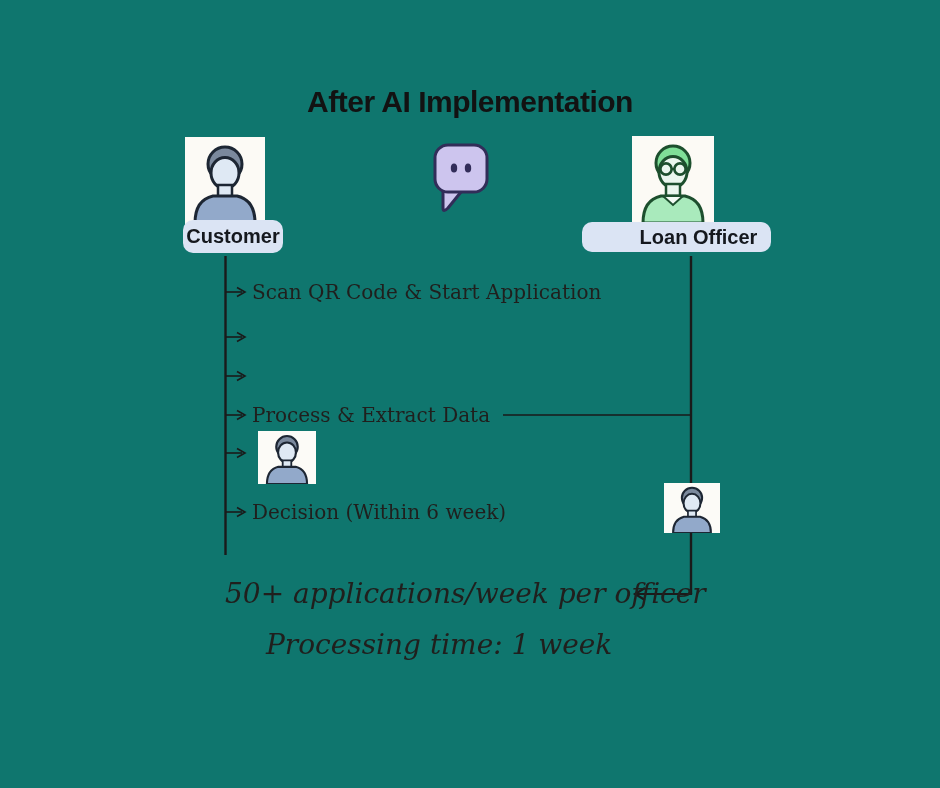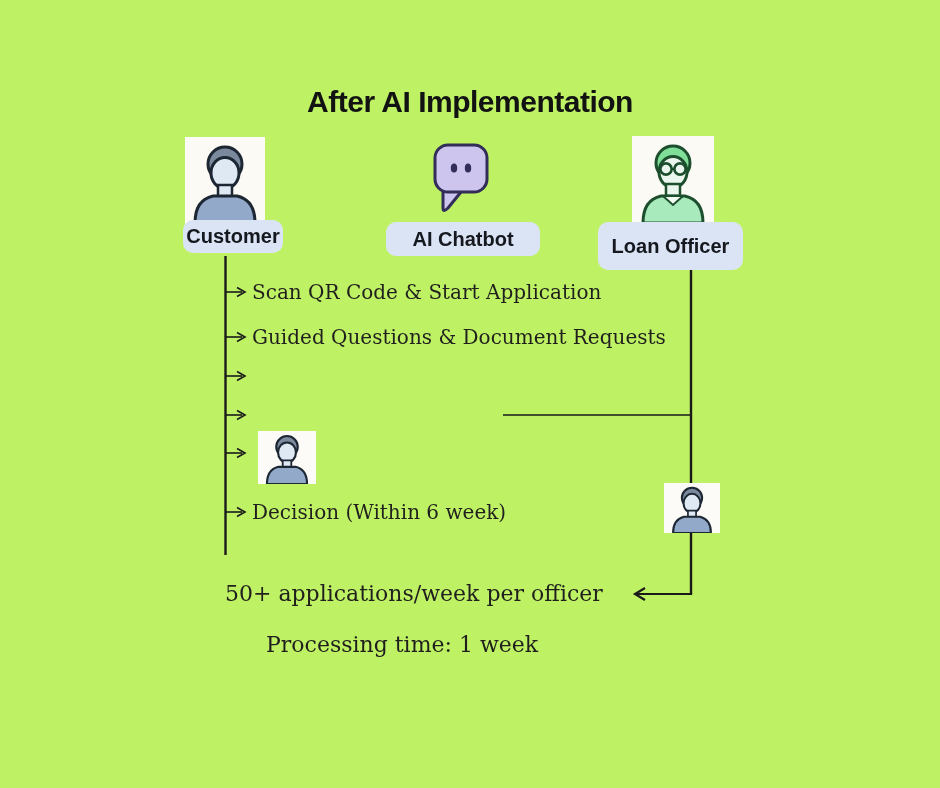--- a/index.html
+++ b/index.html
@@ -1,47 +1,47 @@
 <!DOCTYPE html>
 <html><head>
 <meta charset="utf-8">
 <style>
   html,body{margin:0;padding:0;}
   #canvas{
     position:relative;width:940px;height:788px;overflow:hidden;
-    background:#bef264;font-family:"Liberation Sans",sans-serif;
+    background:#0f766e;font-family:"Liberation Sans",sans-serif;
   }
   .title{
     position:absolute;top:85px;left:0;width:940px;text-align:center;
     font-size:30px;font-weight:700;color:#121212;letter-spacing:-.5px;
     font-family:"Liberation Sans",sans-serif;
   }
   .actor-pill{
     position:absolute;display:flex;align-items:center;justify-content:center;
     background:#dbe4f4;border-radius:10px;color:#15181e;
     font-size:20px;font-weight:700;
   }
   .pill-customer{left:183px;top:220px;width:100px;height:33px;}
   .pill-chatbot{left:386px;top:222px;width:154px;height:34px;}
-  .pill-officer{left:598px;top:222px;width:145px;height:48px;}
+  .pill-officer{left:582px;top:222px;width:145px;height:30px;padding-left:44px;}
   .avatar-box{position:absolute;}
   .icon-bg{background:#fcfaf5;}
   .step{
     position:absolute;font-family:"DejaVu Serif","Liberation Serif",serif;
     font-size:20px;line-height:24px;color:#201f1d;white-space:nowrap;
   }
   .step-0{left:252px;top:280px;}
   .step-1{left:252px;top:325px;}
   .step-2{left:252px;top:364px;}
   .step-3{left:252px;top:403px;}
   .step-4{left:333px;top:447px;}
   .step-5{left:252px;top:500px;}
   .metric{
     position:absolute;left:225px;font-family:"DejaVu Serif","Liberation Serif",serif;
-    font-size:22px;line-height:26px;color:#201f1d;white-space:nowrap;
+    font-size:28px;line-height:26px;color:#201f1d;white-space:nowrap;font-style:italic;
   }
   .metric-0{top:581px;}
   .metric-1{top:632px;margin-left:41px;}
   svg{display:block;}
   .overlay{position:absolute;left:0;top:0;pointer-events:none;}
 </style>
 </head>
 <body>
 
 <div id="canvas">
@@ -104,29 +104,26 @@
       <path d="M31 60 L41 69 L51 60 Z" fill="#f2faf4" stroke="#1d4f2e" stroke-width="2"></path>
       <circle cx="34" cy="33" r="5.6" fill="none" stroke="#1d4f2e" stroke-width="2.6"></circle>
       <circle cx="48" cy="33" r="5.6" fill="none" stroke="#1d4f2e" stroke-width="2.6"></circle>
       <line x1="39.5" y1="33" x2="42.5" y2="33" stroke="#1d4f2e" stroke-width="2.6"></line>
     </svg>
   </div>
 
   <div class="actor-pill pill-customer">
     <span>Customer</span>
   </div>
-  <div class="actor-pill pill-chatbot">
-    <span>AI Chatbot</span>
-  </div>
   <div class="actor-pill pill-officer">
     <span>Loan Officer</span>
   </div>
 
   <div class="step step-0">Scan QR Code &amp; Start Application</div>
-  <div class="step step-1">Guided Questions &amp; Document Requests</div>
+  <div class="step step-3">Process &amp; Extract Data</div>
   <div class="step step-5">Decision (Within 6 week)</div>
 
   <div class="avatar-box" style="left:258px;top:431px;width:58px;height:53px;background:#fcfbf7;">
     <svg width="58" height="53" viewBox="0 0 80 74">
       <circle cx="40" cy="22" r="15" fill="#7b899d" stroke="#1d2633" stroke-width="3"></circle>
       <ellipse cx="40" cy="30" rx="12.5" ry="14" fill="#dfe9f4" stroke="#1d2633" stroke-width="3"></ellipse>
       <path d="M34 41 h12 v10 h-12 z" fill="#dfe9f4" stroke="#1d2633" stroke-width="2.5"></path>
       <path d="M12 74 Q12 54 28 50 L52 50 Q68 54 68 74 Z" fill="#92a9ca" stroke="#1d2633" stroke-width="3"></path>
     </svg>
   </div>

